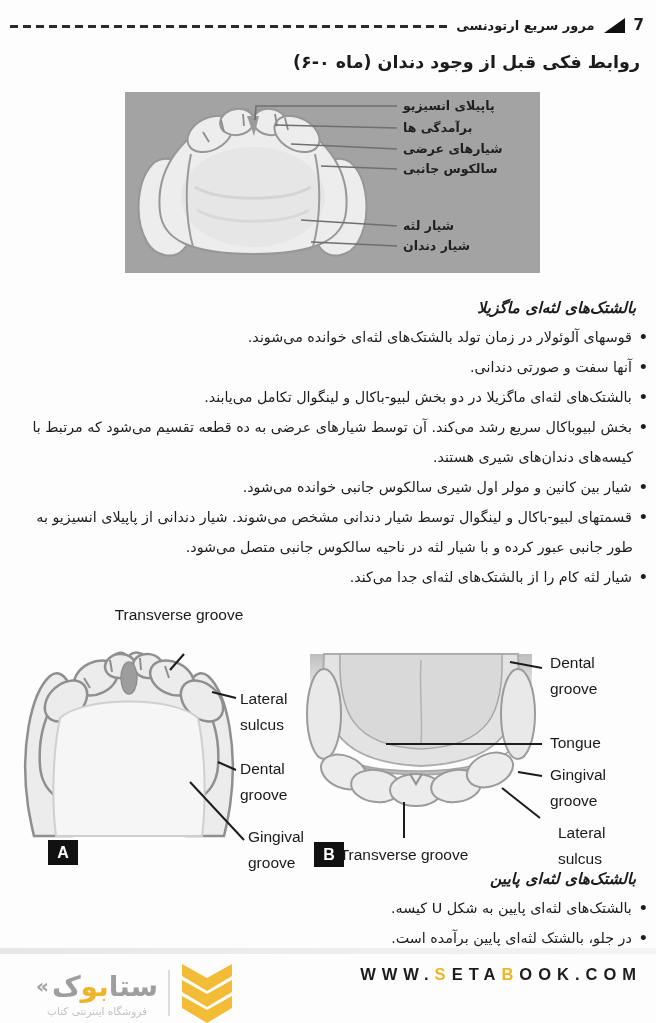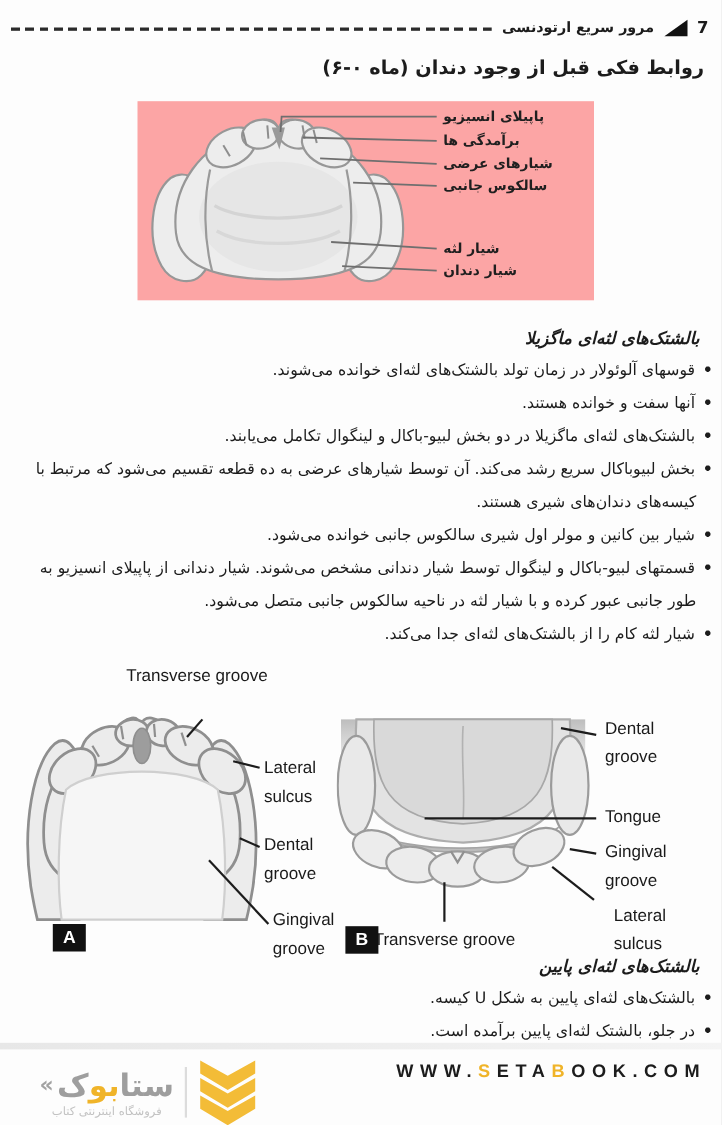--- a/index.html
+++ b/index.html
@@ -14,21 +14,21 @@
   .hdr .pagenum{font-size:15px;font-weight:700;}
   .hdr .tri{width:0;height:0;border-left:21px solid transparent;border-bottom:15px solid #111;}
   .hdr .htitle{font-size:13px;font-weight:600;white-space:nowrap;}
   .hdr .dashes{flex:1;height:3px;margin-top:2px;
      background:repeating-linear-gradient(to left,#2b2b2b 0 8px,transparent 8px 13px);}
 
   
   .h1{position:absolute;top:52px;right:16px;left:16px;font-size:17.5px;font-weight:700;text-align:right;}
 
   
-  .panel{position:absolute;top:92px;left:125px;width:415px;height:181px;background:#fca5a5;}
+  .panel{position:absolute;top:92px;left:125px;width:415px;height:181px;background:#a3a3a3;}
   .panel svg{position:absolute;top:0;left:0;}
   .flabel{position:absolute;font-size:12.5px;font-weight:700;color:#1f1f1f;white-space:nowrap;line-height:18px;}
 
   
   .sec{position:absolute;right:0;left:12px;text-align:right;}
   .sec-h{font-size:15.5px;font-weight:700;font-style:italic;padding:0 20px 0 16px;margin-bottom:5px;}
   .bullets{padding:0 8px 0 16px;font-size:14.3px;line-height:30px;}
   .bullet{padding-right:15px;text-indent:-15px;}
   .bullet::before{content:"•";margin-left:7px;font-weight:700;}
 
@@ -110,21 +110,21 @@
     <div class="flabel" style="left:278px;top:48px">شیارهای عرضی</div>
     <div class="flabel" style="left:278px;top:68px">سالکوس جانبی</div>
     <div class="flabel" style="left:278px;top:125px">شیار لثه</div>
     <div class="flabel" style="left:278px;top:145px">شیار دندان</div>
   </div>
 
   <div class="sec" style="top:299px">
     <div class="sec-h">بالشتک‌های لثه‌ای ماگزیلا</div>
     <div class="bullets">
       <div class="bullet"><span>قوسهای آلوئولار در زمان تولد بالشتک‌های لثه‌ای خوانده می‌شوند.</span></div>
-      <div class="bullet"><span>آنها سفت و خوانده هستند.</span></div>
+      <div class="bullet"><span>آنها سفت و صورتی دندانی.</span></div>
       <div class="bullet"><span>بالشتک‌های لثه‌ای ماگزیلا در دو بخش </span><span class="it">لبیو-باکال و لینگوال</span><span> تکامل می‌یابند.</span></div>
       <div class="bullet"><span>بخش لبیوباکال سریع رشد می‌کند. آن توسط شیارهای عرضی به ده قطعه تقسیم می‌شود که مرتبط با کیسه‌های دندان‌های شیری هستند.</span></div>
       <div class="bullet"><span>شیار بین کانین و مولر اول شیری </span><span class="it">سالکوس جانبی</span><span> خوانده می‌شود.</span></div>
       <div class="bullet"><span>قسمتهای لبیو-باکال و لینگوال توسط </span><span class="it">شیار دندانی</span><span> مشخص می‌شوند. </span><span class="it">شیار دندانی</span><span> از پاپیلای انسیزیو به طور جانبی عبور کرده و با شیار لثه در ناحیه سالکوس جانبی متصل می‌شود.</span></div>
       <div class="bullet"><span class="it">شیار لثه</span><span> کام را از بالشتک‌های لثه‌ای جدا می‌کند.</span></div>
     </div>
   </div>
 
   <div class="fig" style="left:14px;top:602px;width:310px;height:280px">
     <svg width="310" height="280" viewBox="0 0 310 280">

